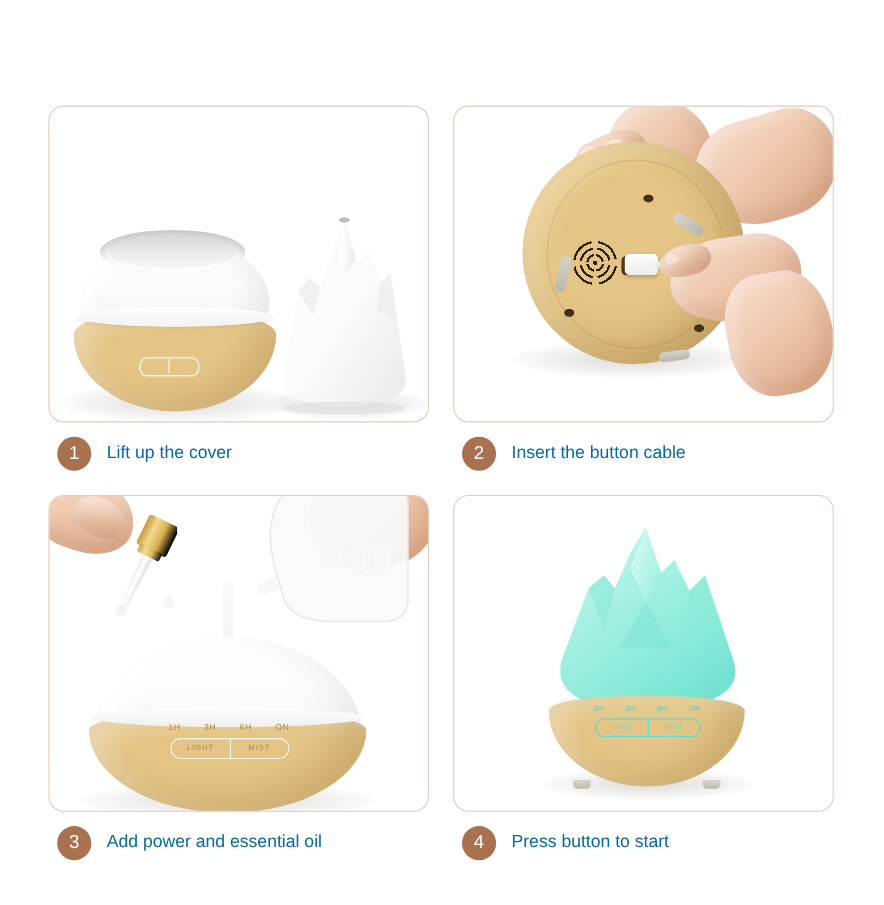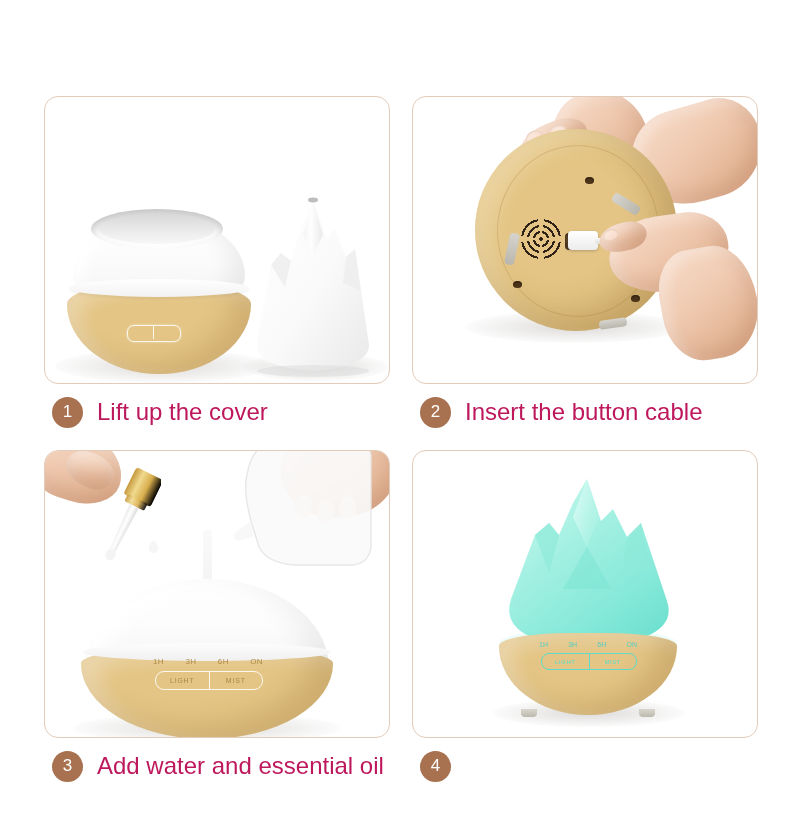--- a/index.html
+++ b/index.html
@@ -74,22 +74,22 @@
     color: #ffffff;
     font-size: 17px;
     display: flex;
     align-items: center;
     justify-content: center;
     flex: 0 0 auto;
     font-family: "Liberation Sans", sans-serif;
   }
   .caption-text {
     margin-left: 14px;
-    font-size: 24px;
-    color: #be185d;
+    font-size: 16px;
+    color: #0369a1;
     font-weight: 400;
     white-space: nowrap;
   }
 
   
   .scene { position: absolute; inset: 0; }
 
   .shadow-blob {
     position: absolute;
     border-radius: 50%;
@@ -528,21 +528,21 @@
             <span>ON</span>
           </div>
           <div class="p3-btnrow">
             <div>LIGHT</div>
             <div>MIST</div>
           </div>
         </div>
       </div>
       <div class="caption">
         <div class="badge">3</div>
-        <div class="caption-text">Add water and essential oil</div>
+        <div class="caption-text">Add power and essential oil</div>
       </div>
     </div>
 
     <div class="cell">
       <div class="panel">
         <div class="scene">
           <div class="shadow-blob" style="left:80px; top:248px; width:192px; height:28px;"></div>
 
           <svg class="p4-cover" viewBox="0 0 186 178">
             <defs>
@@ -577,17 +577,18 @@
             <div>LIGHT</div>
             <div>MIST</div>
           </div>
 
           <div class="p4-foot" style="left:108px; top:258px;"></div>
           <div class="p4-foot" style="left:226px; top:258px;"></div>
         </div>
       </div>
       <div class="caption">
         <div class="badge">4</div>
+        <div class="caption-text">Press button to start</div>
       </div>
     </div>
 
   </div>
 </div>
 
 </body></html>

